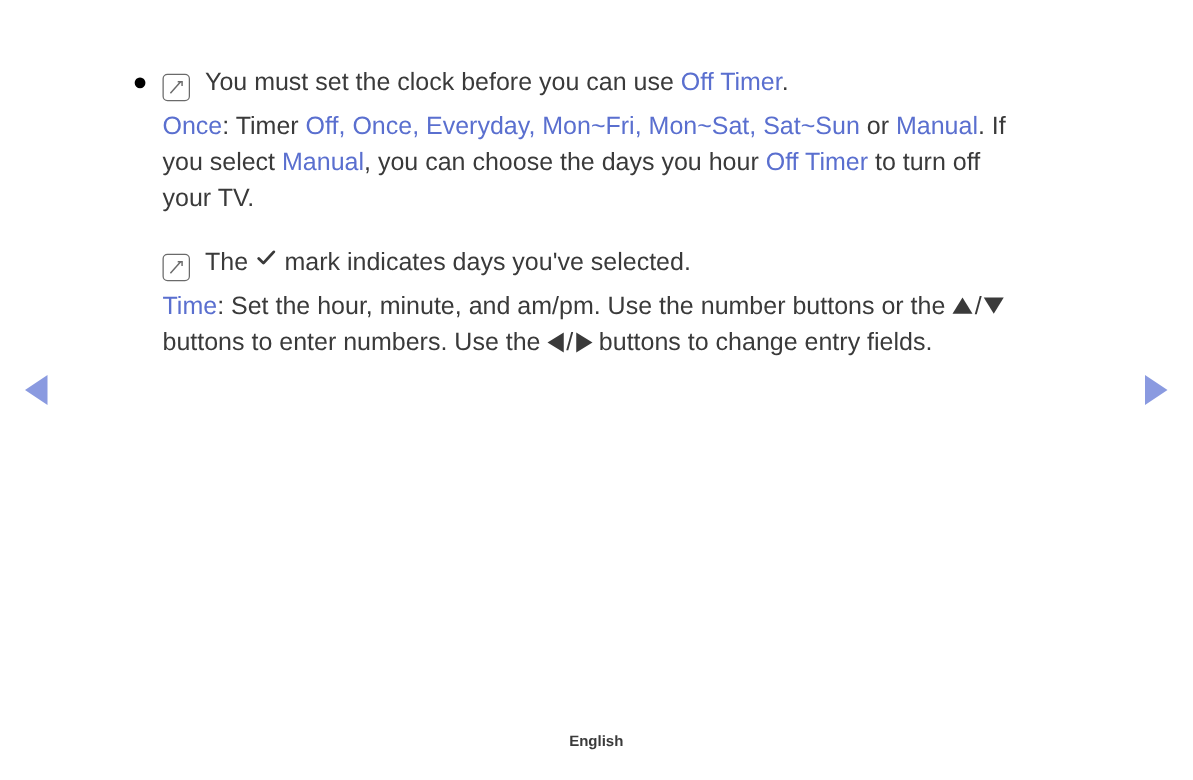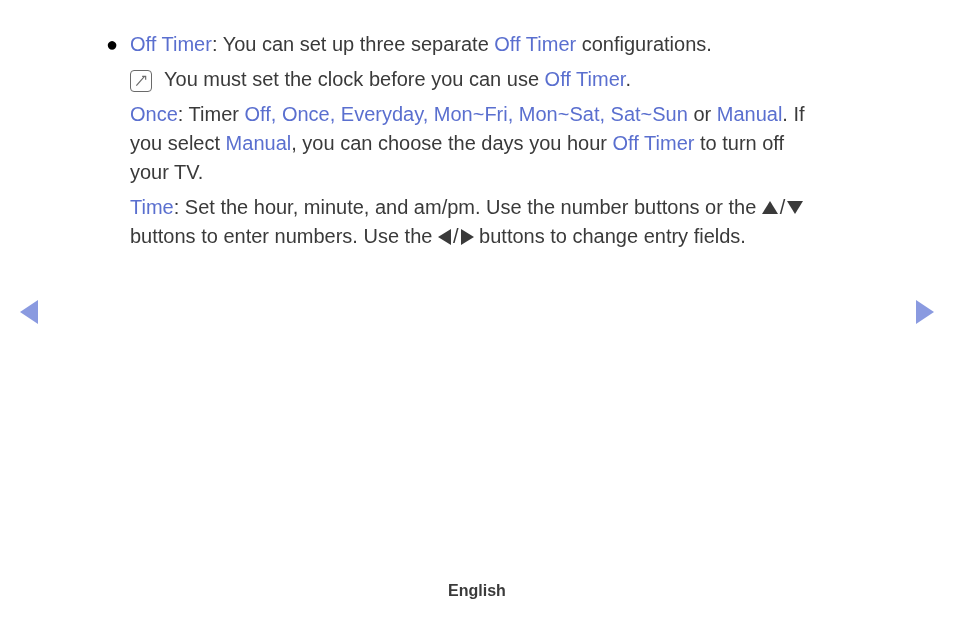--- a/index.html
+++ b/index.html
@@ -30,22 +30,22 @@
       left: -24px;
       top: 0;
       font-size: 20px;
       color: #000;
     }
     .kw {
       color: #5a6fcf;
     }
     .note-row {
       display: flex;
-      align-items: center;
-      margin-top: 6px;
+      align-items: flex-end;
+      margin-top: 22px;
     }
     .note-icon {
       display: inline-flex;
       align-items: center;
       justify-content: center;
       width: 22px;
       height: 22px;
       border: 1.5px solid #6a6a6a;
       border-radius: 4px;
       margin-right: 12px;
@@ -116,55 +116,65 @@
       border-top: 12px solid transparent;
       border-bottom: 12px solid transparent;
       border-left: 18px solid #8a9ae0;
     }
     .footer {
       position: absolute;
       bottom: 24px;
       left: 0;
       right: 0;
       text-align: center;
-      font-size: 16px;
+      font-size: 12px;
       font-weight: bold;
       color: #3a3a3a;
     }
     .slash {
       margin: 0 2px;
     }
   </style>
 </head>
 <body>
 
 <div class="content">
 
   <div class="bullet-item">
     <span class="bullet">●</span>
-    <span>
-      <span class="kw">Off Timer</span><span>: You can set up three separate </span><span class="kw">Off Timer</span><span> configurations.</span>
-    </span>
 
     <div class="note-row">
       <span class="note-icon">
         <svg viewBox="0 0 24 24" fill="none" stroke="#6a6a6a" stroke-width="2">
           <path d="M4 20 L18 4"></path>
           <path d="M14 4 L20 4 L20 10"></path>
         </svg>
       </span>
       <span class="note-text">
         <span>You must set the clock before you can use </span><span class="kw">Off Timer</span><span>.</span>
       </span>
     </div>
 
     <div class="para">
       <span class="kw">Once</span><span>: Timer </span><span class="kw">Off, Once, Everyday, Mon~Fri, Mon~Sat, Sat~Sun</span><span> or </span><span class="kw">Manual</span><span>. If you select </span><span class="kw">Manual</span><span>, you can choose the days you hour </span><span class="kw">Off Timer</span><span> to turn off your TV.</span>
     </div>
 
+    <div class="note-row">
+      <span class="note-icon">
+        <svg viewBox="0 0 24 24" fill="none" stroke="#6a6a6a" stroke-width="2">
+          <path d="M4 20 L18 4"></path>
+          <path d="M14 4 L20 4 L20 10"></path>
+        </svg>
+      </span>
+      <span class="note-text">
+        <span>The </span><span class="inline-icon checkmark"><svg viewBox="0 0 24 24" fill="none" stroke="#3a3a3a" stroke-width="3" stroke-linecap="round" stroke-linejoin="round">
+              <polyline points="4,13 9,18 20,6"></polyline>
+            </svg></span><span> mark indicates days you've selected.</span>
+      </span>
+    </div>
 
     <div class="para">
       <span class="kw">Time</span><span>: Set the hour, minute, and am/pm. Use the number buttons or the </span><span class="inline-icon tri-up"></span><span class="slash">/</span><span class="inline-icon tri-down"></span><span> buttons to enter numbers. Use the </span><span class="inline-icon tri-left"></span><span class="slash">/</span><span class="inline-icon tri-right"></span><span> buttons to change entry fields.</span>
     </div>
 
   </div>
 </div>
 
 <div class="nav-left"></div>
 <div class="nav-right"></div>

